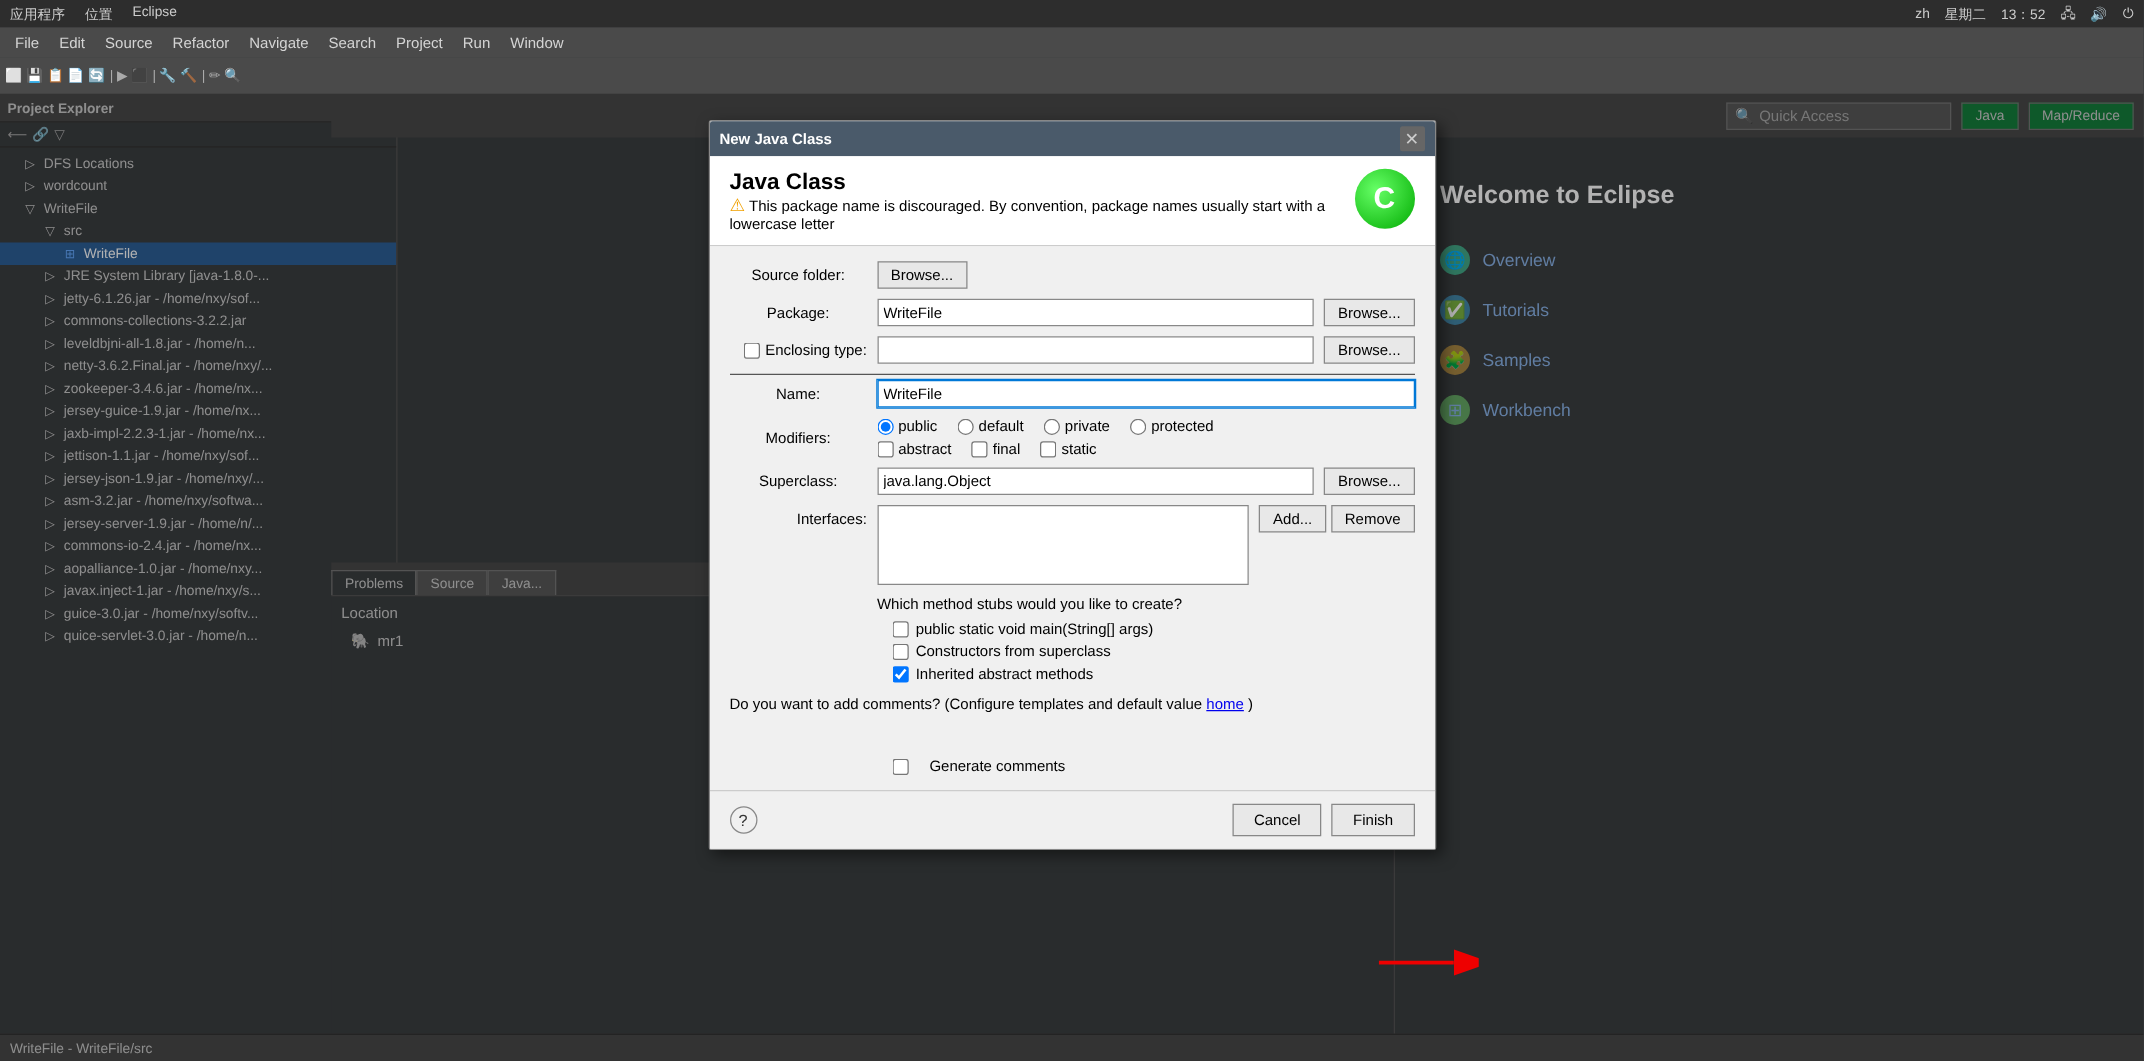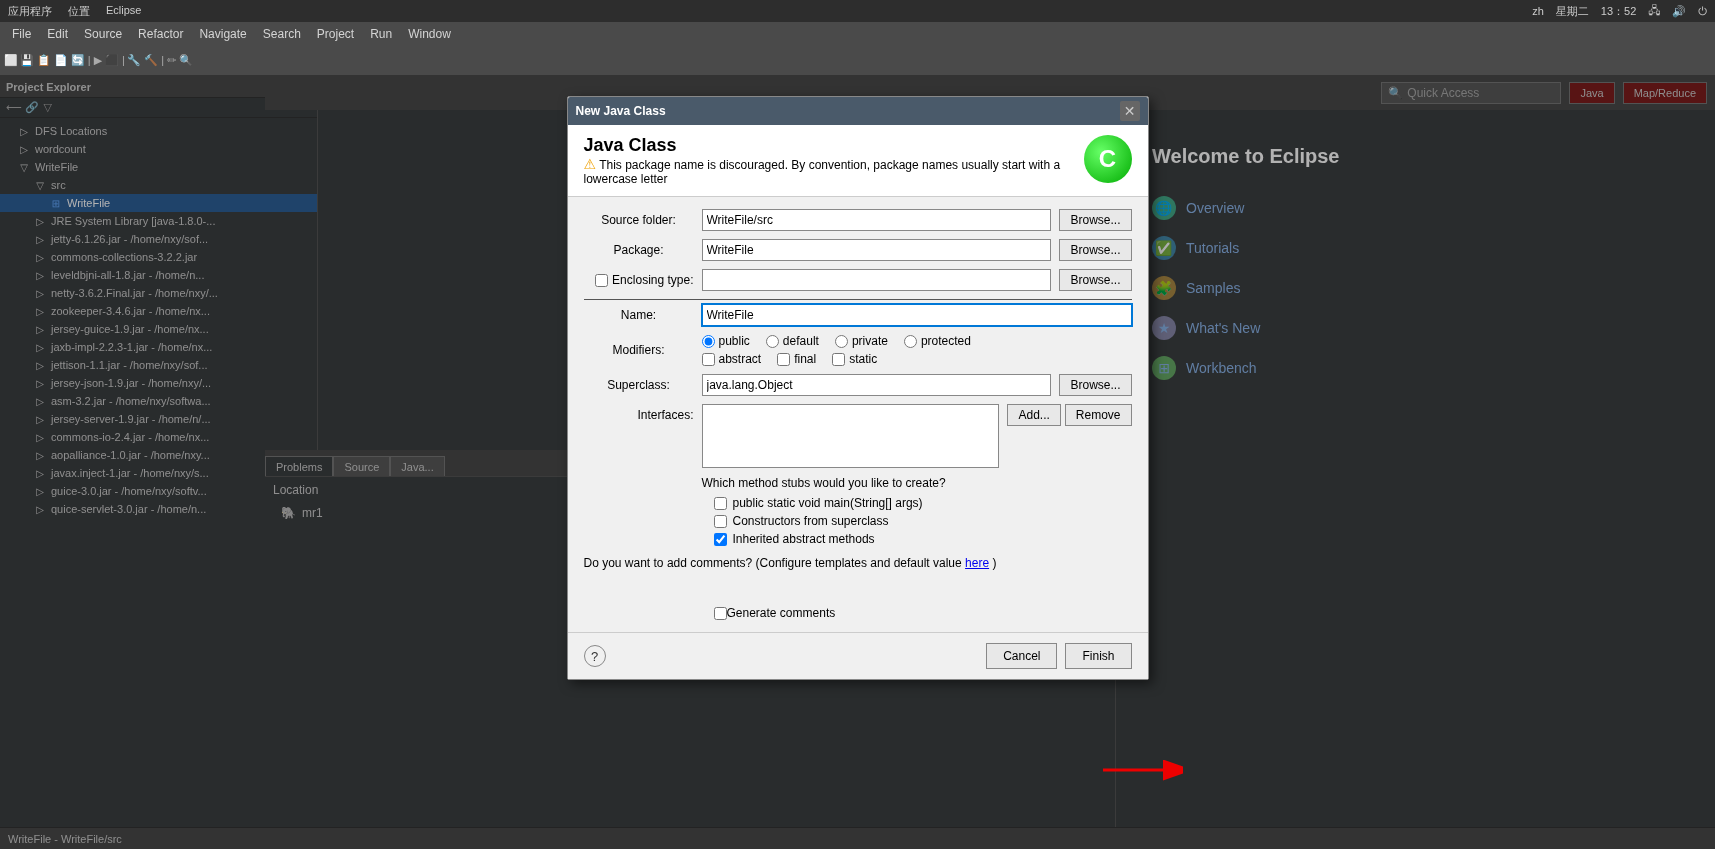--- a/index.html
+++ b/index.html
@@ -378,21 +378,21 @@
       padding-left: 130px;
     }
 
     .comments-section {
       margin-top: 10px;
     }
 
     .comment-item {
       display: flex;
       align-items: center;
-      gap: 0;
+      gap: 17px;
       font-size: 12px;
       color: #000;
       padding-left: 130px;
       margin-top: 36px;
     }
 
     .modal-footer {
       display: flex;
       align-items: center;
       justify-content: space-between;
@@ -459,21 +459,21 @@
       padding: 0 6px;
       gap: 4px;
     }
 
     .qa-icon { color: #aaa; font-size: 12px; }
     .qa-text { color: #aaa; font-size: 12px; }
 
     .tab-btn {
       height: 22px;
       padding: 0 10px;
-      background: #7f1d1d;
+      background: #15803d;
       border: 1px solid #777;
       color: #ccc;
       font-size: 11px;
       cursor: pointer;
       display: flex;
       align-items: center;
       gap: 4px;
     }
 
     
@@ -835,24 +835,20 @@
     <div class="welcome-nav-item">
       <div class="welcome-icon" style="background:#48a;">✅</div>
       <span>Tutorials</span>
     </div>
 
     <div class="welcome-nav-item">
       <div class="welcome-icon" style="background:#a84;">🧩</div>
       <span>Samples</span>
     </div>
 
-    <div class="welcome-nav-item">
-      <div class="welcome-icon" style="background:#88a;">★</div>
-      <span>What's New</span>
-    </div>
 
     <div class="welcome-nav-item">
       <div class="welcome-icon" style="background:#6a6;">⊞</div>
       <span>Workbench</span>
     </div>
   </div>
 </div>
 
 <div class="status-bar">
   <span>WriteFile - WriteFile/src</span>
@@ -874,21 +870,20 @@
           <span>This package name is discouraged. By convention, package names usually start with a lowercase letter</span>
         </div>
       </div>
       <div style="width:48px;height:48px;background:radial-gradient(circle at 35% 35%, #6f6, #0a0);border-radius:50%;display:flex;align-items:center;justify-content:center;color:#fff;font-size:24px;font-weight:bold;">C</div>
     </div>
 
     <div class="modal-content">
 
       <div class="form-row">
         <label class="form-label">Source folder:</label>
-        <input class="form-input" type="text" value="WriteFile/src" style="">
         <button class="browse-btn">Browse...</button>
       </div>
 
       <div class="form-row">
         <label class="form-label">Package:</label>
         <input class="form-input" type="text" value="WriteFile" style="">
         <button class="browse-btn">Browse...</button>
       </div>
 
       <div class="form-row">
@@ -972,21 +967,21 @@
         </div>
         <div class="stub-item">
           <input type="checkbox" checked="" style="">
           <span>Inherited abstract methods</span>
         </div>
       </div>
 
       <div class="comments-section">
         <div style="font-size:12px;color:#000;margin-bottom:6px;padding-left:0;">
           <span>Do you want to add comments? (Configure templates and default value</span>
-          <a href="#">here</a>
+          <a href="#">home</a>
           <span>)</span>
         </div>
         <div class="comment-item">
           <input type="checkbox" style="">
           <span>Generate comments</span>
         </div>
       </div>
 
     </div>
 

